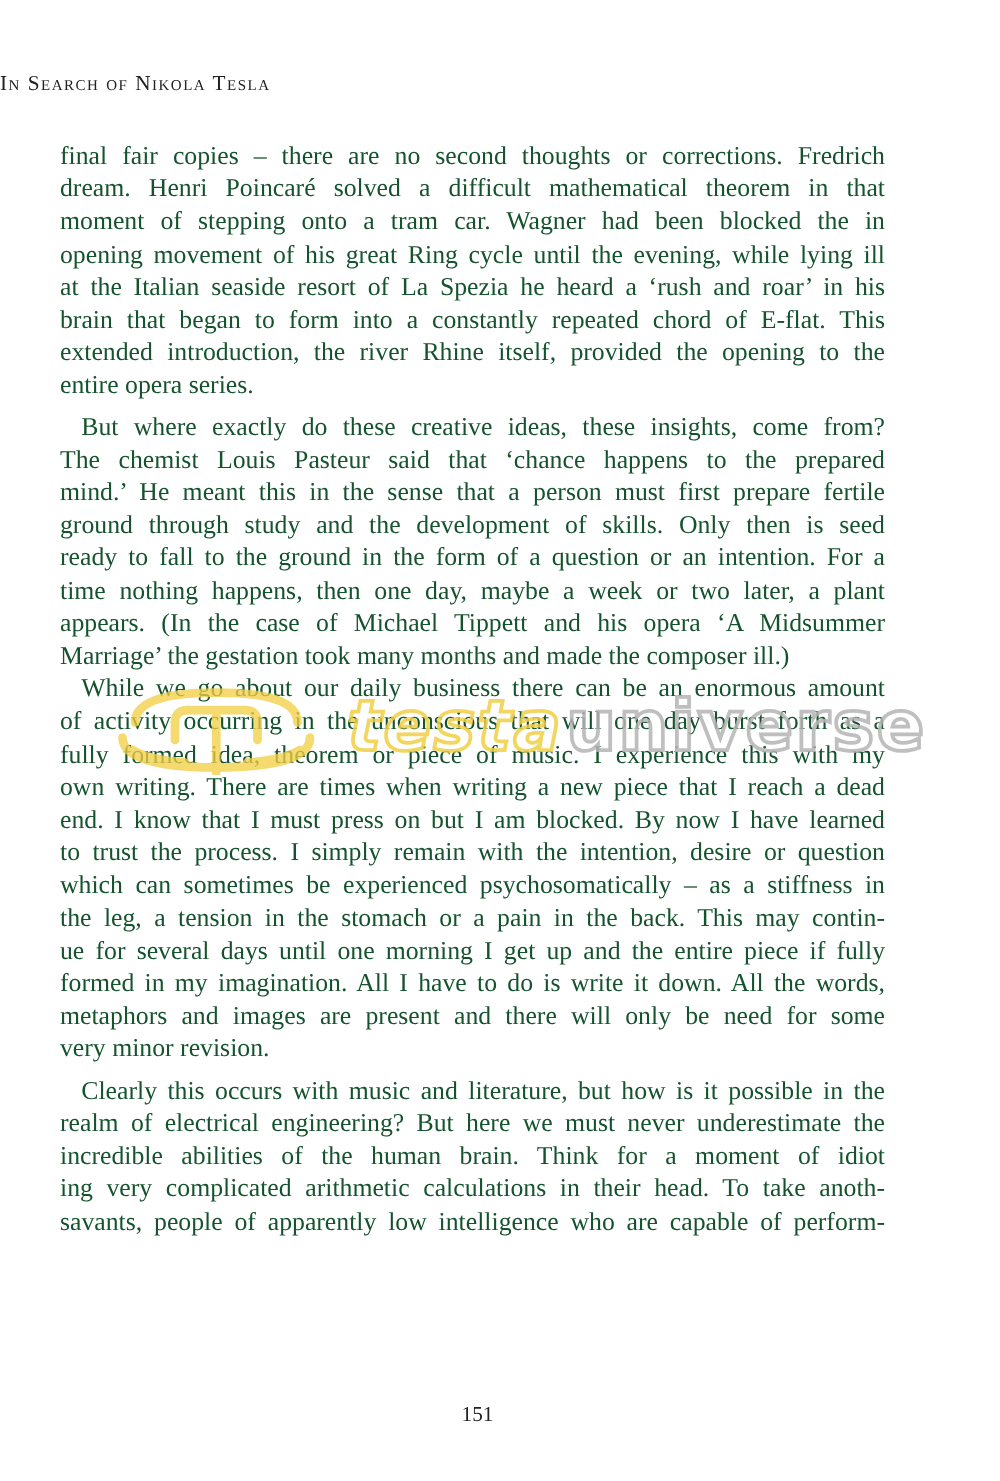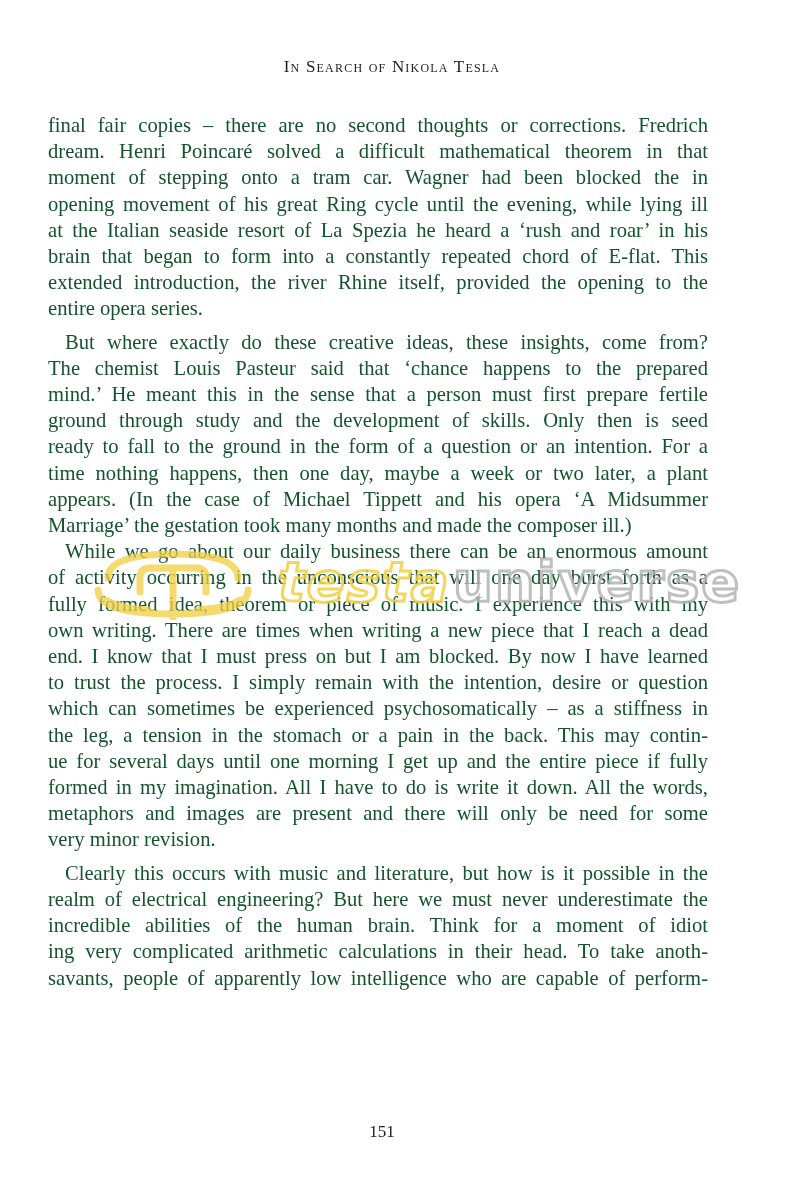--- a/index.html
+++ b/index.html
@@ -13,21 +13,21 @@
       position: relative;
       overflow: hidden;
       color: #1c1c1c;
       font-family: "Liberation Serif", "DejaVu Serif", serif;
     }
     .running-head {
       position: absolute;
       top: 57px;
       left: 0;
       width: 784px;
-      text-align: center;
+      text-align: left;
       font-size: 17px;
       letter-spacing: 1.2px;
       font-variant: small-caps;
       color: #222;
     }
     .text-block {
       position: absolute;
       top: 112px;
       left: 48px;
       width: 660px;

